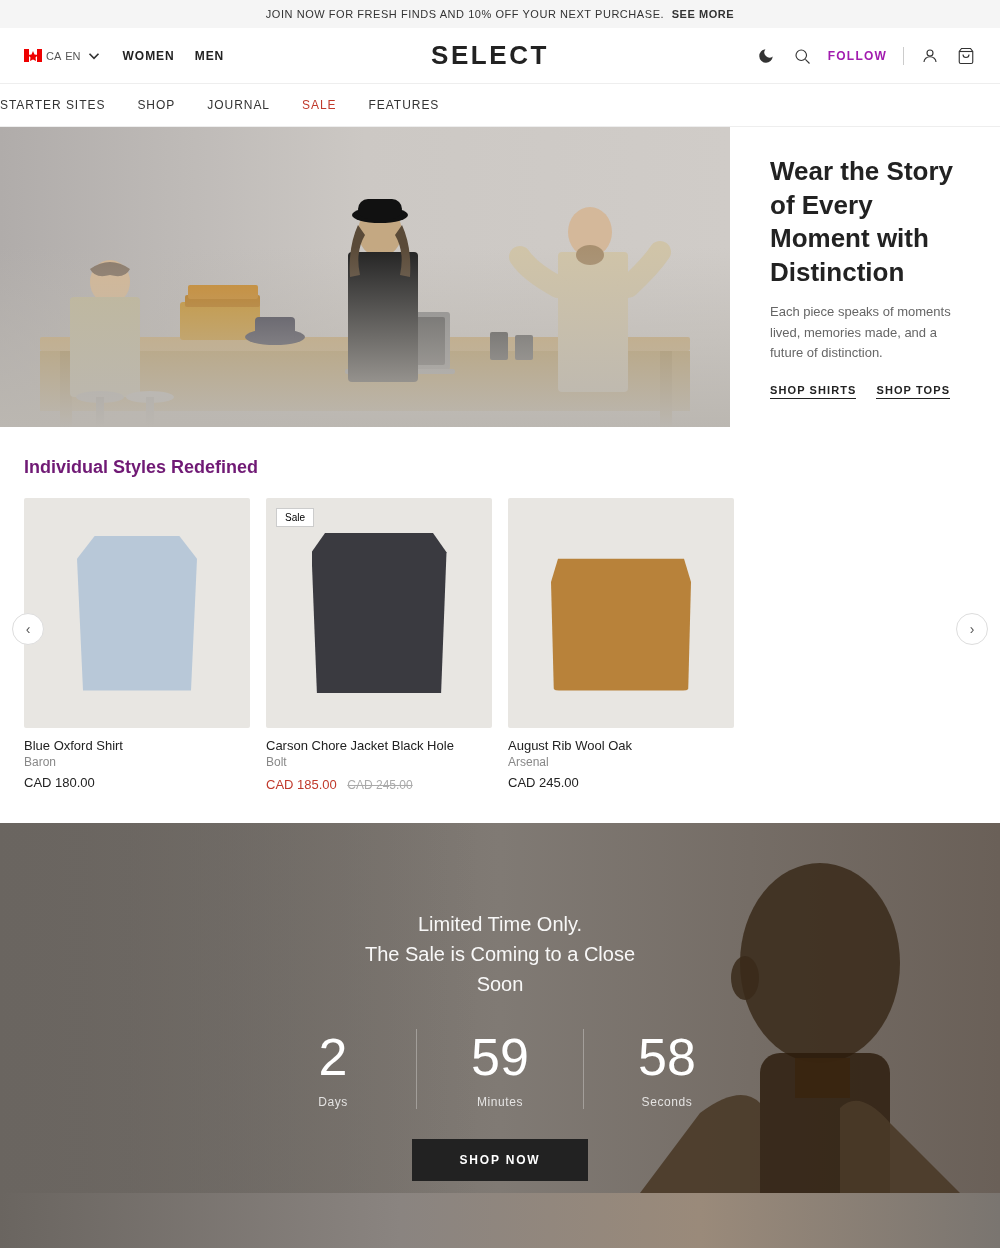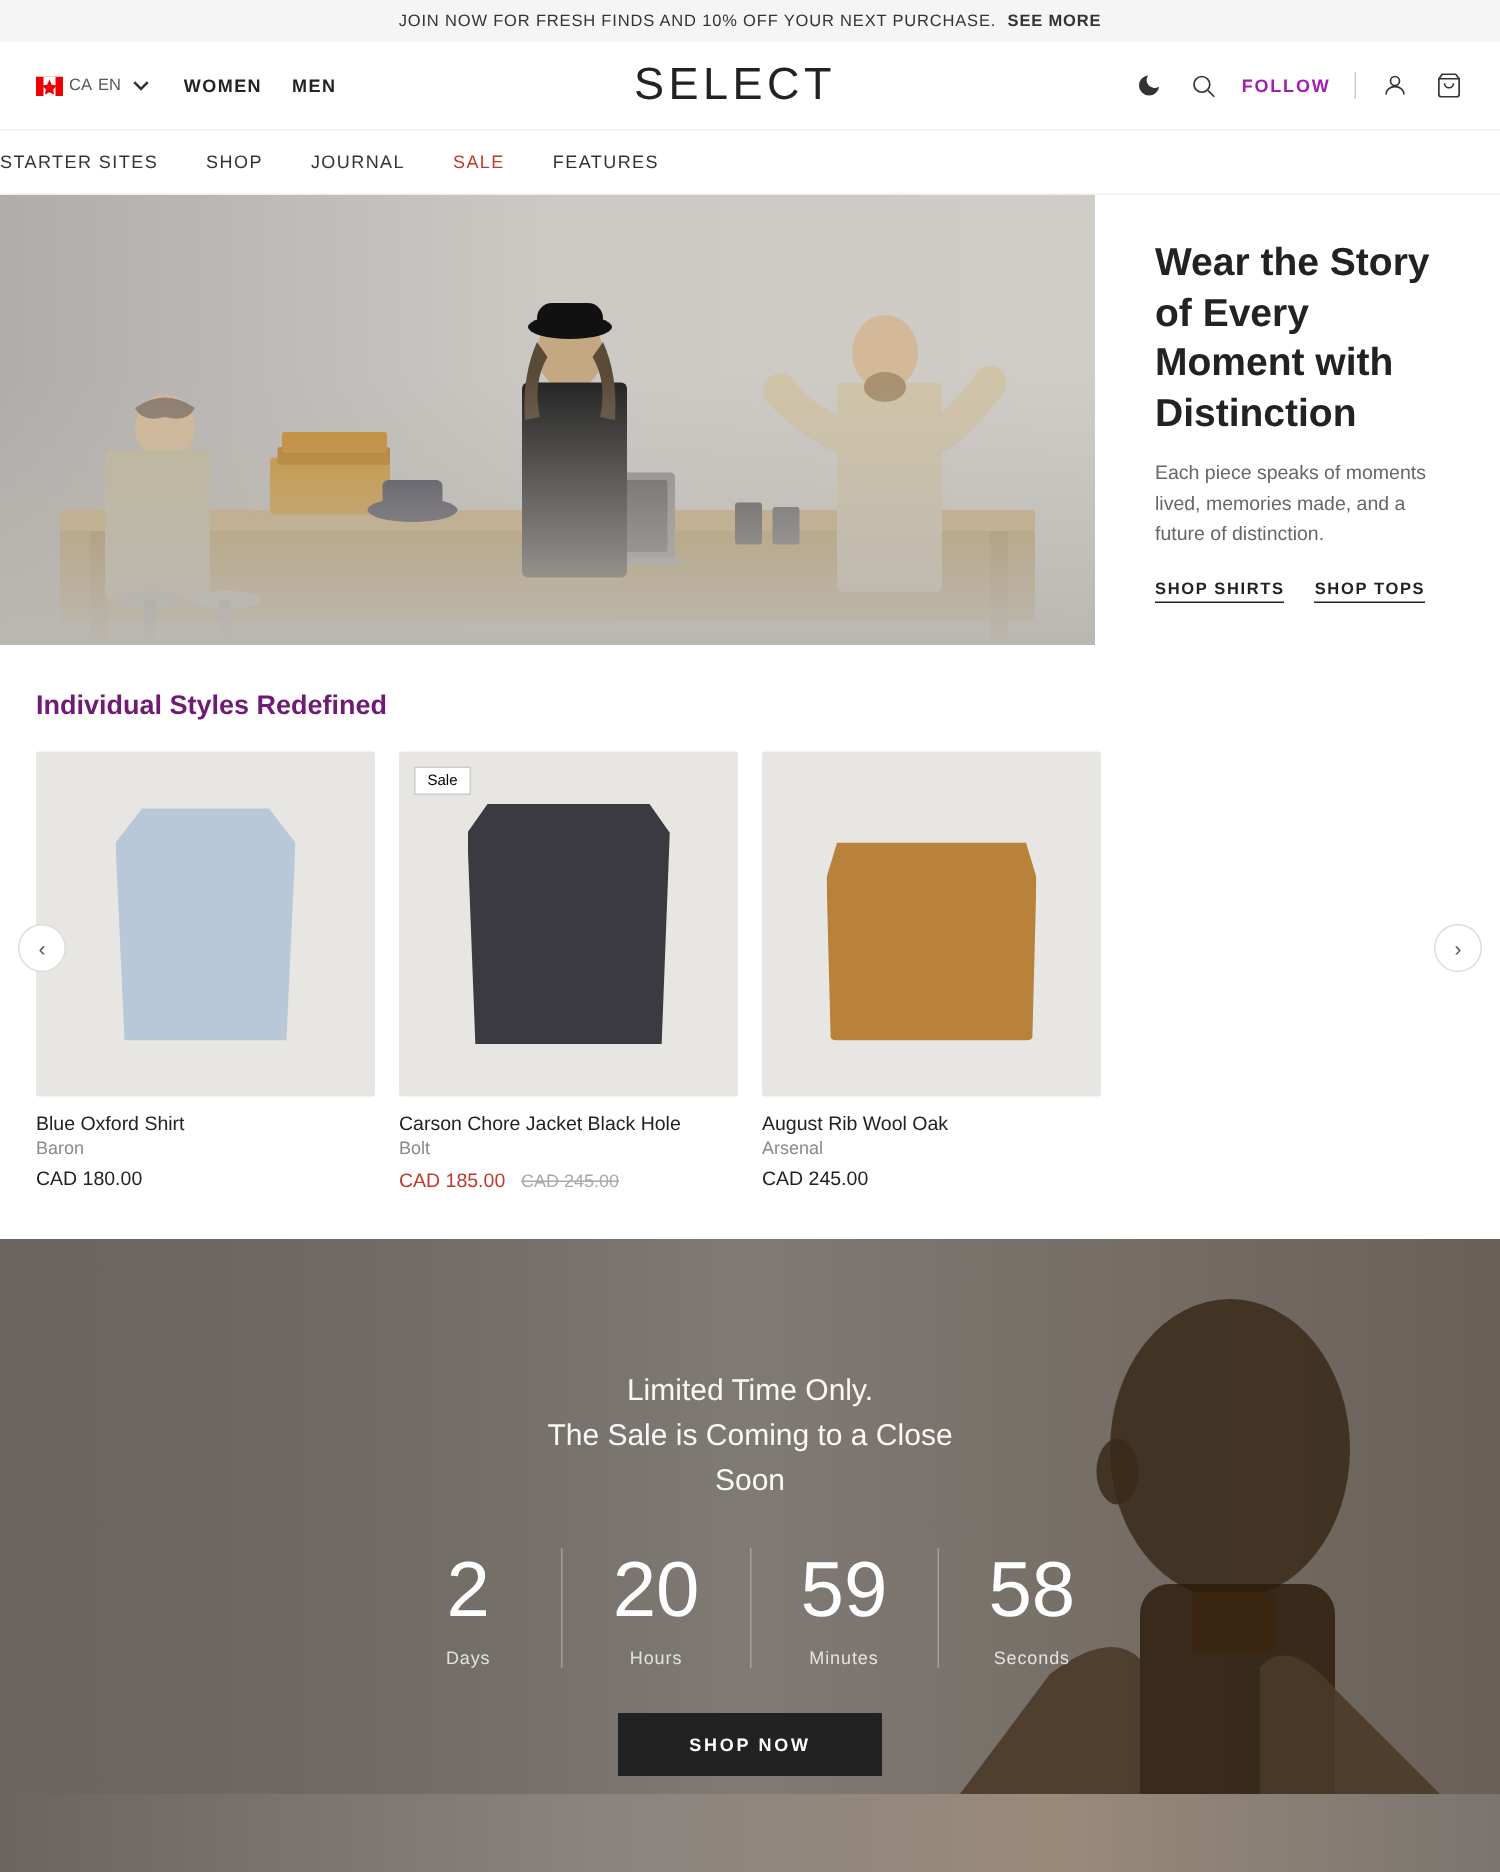--- a/index.html
+++ b/index.html
@@ -19,21 +19,21 @@
     
     .main-nav {
       display: flex;
       align-items: center;
       justify-content: space-between;
       padding: 12px 24px;
       border-bottom: 1px solid #eee;
     }
     .main-nav-left { display: flex; gap: 20px; align-items: center; }
     .main-nav-left a { font-size: 12px; font-weight: 600; text-decoration: none; color: #222; letter-spacing: 0.08em; text-transform: uppercase; }
-    .main-nav-center { font-size: 30px; font-weight: 400; letter-spacing: 0.1em; color: #222; }
+    .main-nav-center { font-size: 26px; font-weight: 700; letter-spacing: 0.1em; color: #222; }
     .main-nav-right { display: flex; align-items: center; gap: 16px; }
     .main-nav-right .follow-btn { font-size: 12px; font-weight: 600; letter-spacing: 0.1em; color: #a21caf; text-transform: uppercase; background: none; border: none; cursor: pointer; }
     .main-nav-right .divider { width: 1px; height: 18px; background: #ccc; }
     .nav-icon { width: 20px; height: 20px; cursor: pointer; display: flex; align-items: center; justify-content: center; }
     .flag-container { display: flex; align-items: center; gap: 4px; font-size: 11px; color: #555; cursor: pointer; }
 
     
     .sub-nav {
       display: flex;
       justify-content: flex-start;
@@ -485,24 +485,20 @@
       <span>Limited Time Only.</span><br>
       <span>The Sale is Coming to a Close</span><br>
       <span>Soon</span>
     </div>
     <div class="countdown-timer">
       <div class="countdown-unit">
         <span class="countdown-number">2</span>
         <span class="countdown-label">Days</span>
       </div>
       <div class="countdown-unit">
-        <span class="countdown-number">20</span>
-        <span class="countdown-label">Hours</span>
-      </div>
-      <div class="countdown-unit">
         <span class="countdown-number">59</span>
         <span class="countdown-label">Minutes</span>
       </div>
       <div class="countdown-unit">
         <span class="countdown-number">58</span>
         <span class="countdown-label">Seconds</span>
       </div>
     </div>
     <button class="shop-now-btn">SHOP NOW</button>
   </div>

